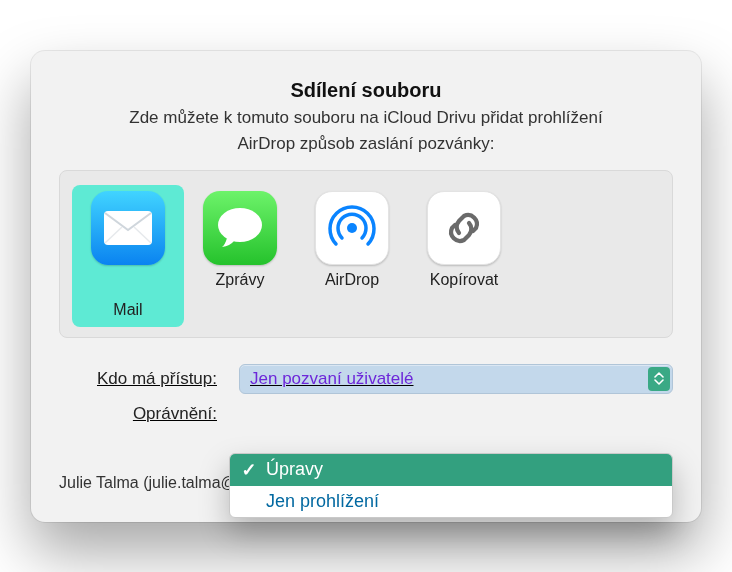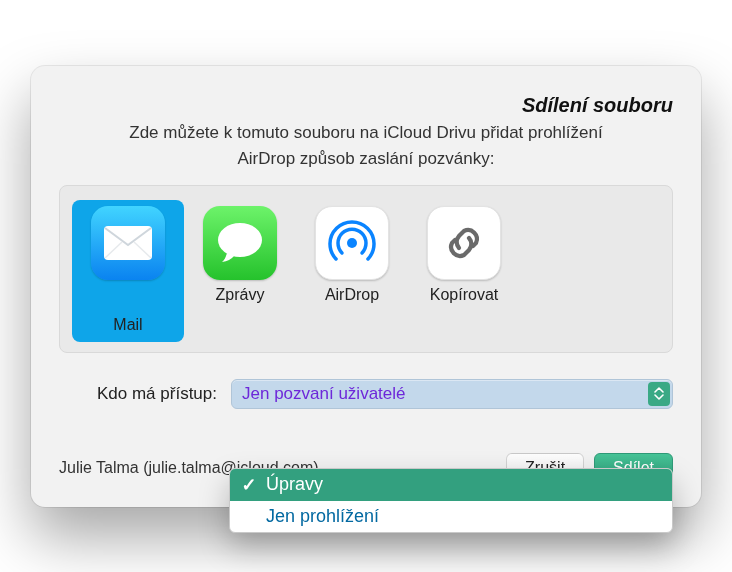--- a/index.html
+++ b/index.html
@@ -25,26 +25,25 @@
   }
   .sheet{
     width:670px;
     background:#f2f2f2;
     border-radius:14px;
     box-shadow:0 0 0 1px rgba(0,0,0,0.08), 0 30px 60px rgba(0,0,0,0.35);
     padding:22px 28px 24px 28px;
     position:relative;
   }
   .title{
-    text-align:right;
+    text-align:center;
     font-size:20px;
     font-weight:700;
     color:#111;
     margin:6px 0 4px 0;
-    font-style:italic;
   }
   .subtitle{
     text-align:center;
     font-size:17px;
     color:#333;
     margin:6px 0 2px 0;
   }
   .prompt{
     text-align:center;
     font-size:17px;
@@ -64,21 +63,21 @@
     width:112px;
     display:flex;
     flex-direction:column;
     align-items:center;
     gap:6px;
     border-radius:8px;
     padding:6px 4px 8px 4px;
     cursor:default;
   }
   .method.selected{
-    background:#0ea5e9;
+    background:#5eead4;
     gap:36px;
   }
   .app-icon{
     width:74px;
     height:74px;
     border-radius:17px;
     display:flex;
     align-items:center;
     justify-content:center;
     box-shadow:0 1px 2px rgba(0,0,0,0.2);
@@ -89,21 +88,22 @@
   .white-bg{background:#fff;border:1px solid #e3e3e3;}
   .method-label{
     font-size:16px;
     color:#222;
     text-align:center;
   }
   .form-row{
     display:flex;
     align-items:center;
     margin:10px 0;
-    gap:14px;
+    gap:22px;
+    text-decoration:underline;
   }
   .form-label{
     width:158px;
     text-align:right;
     font-size:17px;
     color:#222;
   }
   .popup{
     flex:1;
     height:30px;
@@ -273,20 +273,24 @@
         <svg width="10" height="6" viewBox="0 0 10 6">
             <path d="M1 5 L5 1 L9 5" fill="none" stroke="#fff" stroke-width="1.6" stroke-linecap="round" stroke-linejoin="round"></path>
           </svg>
         <svg width="10" height="6" viewBox="0 0 10 6">
             <path d="M1 1 L5 5 L9 1" fill="none" stroke="#fff" stroke-width="1.6" stroke-linecap="round" stroke-linejoin="round"></path>
           </svg>
       </span>
     </div>
   </div>
 
+  <div class="form-row">
+    <div class="form-label">Oprávnění:</div>
+    <div style="flex:1"></div>
+  </div>
 
   <div class="under-caret"></div>
 
   <div class="dropdown">
     <div class="dd-item sel">
       <span class="dd-check">✓</span>
       <span>Úpravy</span>
     </div>
     <div class="dd-item">
       <span class="dd-check"></span>

